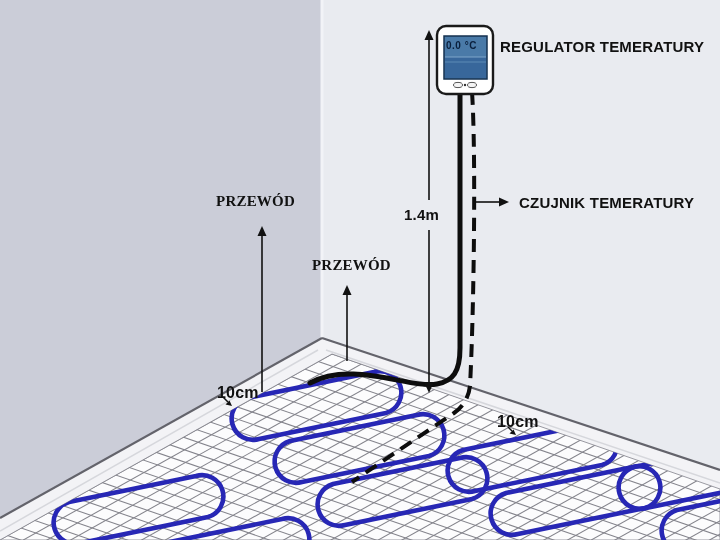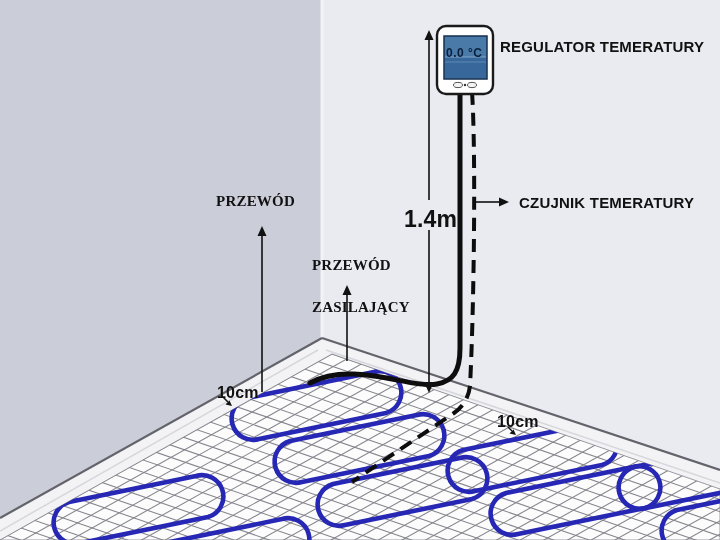--- a/index.html
+++ b/index.html
@@ -8,26 +8,26 @@
     background:#e9ebf0;
     font-family:"Liberation Sans", sans-serif;
   }
   #scene{position:absolute;left:0;top:0;}
   .lbl{
     position:absolute;color:#111;font-weight:bold;white-space:nowrap;
     letter-spacing:.2px;
   }
   .lbl-main{font-size:15px;}
   .lbl-two{line-height:21px;white-space:pre-line;font-family:Liberation Serif, serif;}
-  .lbl-dim{font-size:23px;}
+  .lbl-dim{font-size:15px;}
   .lbl-small{font-size:16px;}
   .center{text-align:center;}
   #thermo-display{
     position:absolute;left:446px;top:40px;width:40px;
-    color:#0a1f3c;font-size:12px;font-weight:bold;letter-spacing:.5px;margin-top:6px;
+    color:#0a1f3c;font-size:10px;font-weight:bold;letter-spacing:.5px;
   }
 </style>
 </head>
 <body>
 
 <div id="stage">
 
   <svg id="scene" width="720" height="540" viewBox="0 0 720 540">
     <defs>
       <clipPath id="matClip">
@@ -171,21 +171,20 @@
   <div class="lbl lbl-main" style="left:500px;top:38px;">REGULATOR TEMERATURY</div>
 
   <div class="lbl lbl-main" style="left:519px;top:194px;">CZUJNIK TEMERATURY</div>
 
   <div class="lbl lbl-main lbl-two center" style="left:193px;top:170px;width:125px;">
     <div>PRZEWÓD</div>
   </div>
 
   <div class="lbl lbl-main lbl-two" style="left:312px;top:234px;">
     <div>PRZEWÓD</div>
-    <div>ZASILAJĄCY</div>
   </div>
 
   <div class="lbl lbl-dim" style="left:404px;top:206px;">1.4m</div>
 
   <div class="lbl lbl-small" style="left:217px;top:384px;">10cm</div>
 
   <div class="lbl lbl-small" style="left:497px;top:413px;">10cm</div>
 
   <div id="thermo-display">0.0 °C</div>
 </div>

